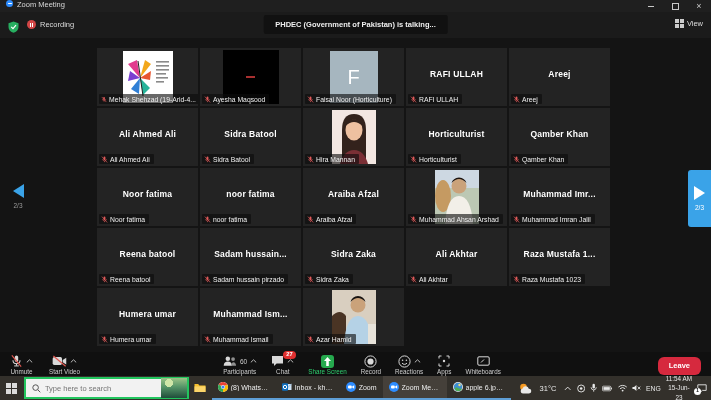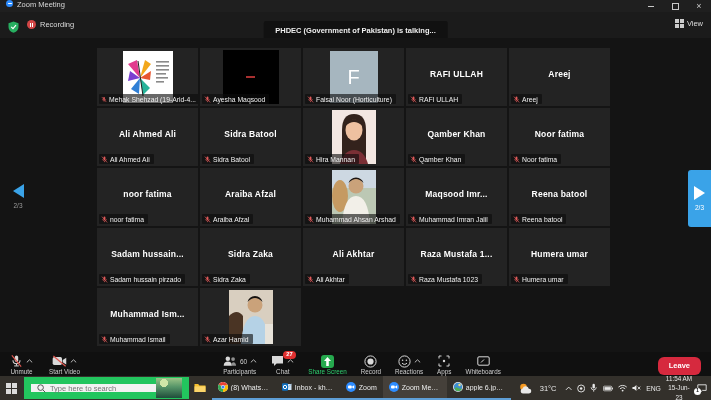--- a/index.html
+++ b/index.html
@@ -16,21 +16,21 @@
   .max-glyph{width:5px;height:5px;border:1px solid #c8c8c8;display:block;}
   .close-glyph{font-size:9px;line-height:1;}
   
   .mheader{position:absolute;top:12px;left:0;right:0;height:26px;background:#1b1b1b;}
   .shield{position:absolute;left:8px;top:7px;}
   .recording{position:absolute;left:27px;top:8px;display:flex;align-items:center;gap:4px;font-size:7.5px;color:#ddd;}
   .rec-icon{width:9px;height:9px;border-radius:50%;background:#d24646;position:relative;}
   .rec-icon::before,.rec-icon::after{content:"";position:absolute;top:2.5px;width:1.4px;height:4px;background:#fff;}
   .rec-icon::before{left:2.8px}.rec-icon::after{left:5px}
   .banner{position:absolute;left:50%;top:3px;transform:translateX(-50%);background:#111;
-    color:#f0f0f0;font-size:7.5px;font-weight:bold;padding:5px 12px;border-radius:2px;white-space:nowrap;margin-top:6px;}
+    color:#f0f0f0;font-size:7.5px;font-weight:bold;padding:5px 12px;border-radius:2px;white-space:nowrap;}
   .view-btn{position:absolute;right:8px;top:7px;display:flex;align-items:center;gap:3px;color:#ddd;font-size:7.5px;}
   
   .gallery{position:absolute;top:38px;left:0;right:0;height:314px;background:#141414;}
   .grid{position:absolute;left:97px;top:10px;width:513px;display:flex;flex-wrap:wrap;gap:2px;}
   .tile{width:101px;height:58px;background:#232323;position:relative;overflow:hidden;}
   .video-slot{position:absolute;inset:0;display:flex;align-items:center;justify-content:center;}
   .video{display:flex;align-items:center;justify-content:center;}
   .blackvid{background:#000;width:56px;height:54px;}
   .vid-red-mark{width:9px;height:2px;background:#a83030;}
   .avatarF{background:#a6b6bf;width:48px;height:52px;}
@@ -58,21 +58,21 @@
   .share-ic{width:13px;height:13px;background:#26a94e;border-radius:3px;display:flex;align-items:center;justify-content:center;}
   .chat-badge{position:absolute;top:-3px;left:12px;background:#e02f2f;color:#fff;font-size:5.8px;
     font-weight:bold;padding:1px 3px;border-radius:6px;line-height:1;}
   .pcount{font-size:6.5px;color:#cfcfcf;}
   .leave-btn{position:absolute;right:10px;top:5px;background:#d6293e;color:#fff;font-size:7.5px;
     font-weight:bold;padding:5px 11px;border-radius:6px;line-height:1;}
   
   .taskbar{position:absolute;top:376px;left:0;right:0;height:24px;background:#33302b;
     display:flex;align-items:stretch;color:#e8e8e8;}
   .start{width:25px;display:flex;align-items:center;justify-content:center;}
-  .searchbox{width:172px;margin:1px 0;background:#f2f2f2;border:7px solid #22c55e;display:flex;align-items:center;box-sizing:border-box;}
+  .searchbox{width:172px;margin:1px 0;background:#f2f2f2;border:2px solid #22c55e;display:flex;align-items:center;box-sizing:border-box;}
   .searchbox svg{margin:0 4px 0 6px;}
   .searchbox input{border:none;background:transparent;font-size:7.5px;color:#333;width:104px;outline:none;font-family:inherit;padding:0;}
   .search-img{margin-left:auto;width:26px;height:20px;background:
     radial-gradient(circle at 30% 25%, #cfe6a8 0 4px, transparent 4px),
     linear-gradient(180deg,#9cc487 0%,#559468 45%,#1f4d3a 100%);}
   .explorer{width:24px;display:flex;align-items:center;justify-content:center;}
   .tasks{display:flex;}
   .task{display:flex;align-items:center;gap:3px;padding:0 6px;max-width:64px;box-sizing:border-box;
     border-bottom:2px solid #5f9fd6;}
   .task.active{background:#45403a;}
@@ -276,20 +276,33 @@
       <svg width="7" height="7" viewBox="0 0 12 12">
               <rect x="4.4" y="1" width="3.2" height="6" rx="1.6" fill="#e05a5a"></rect>
               <path d="M2.8 5.2 a3.2 3.2 0 0 0 6.4 0" fill="none" stroke="#e05a5a" stroke-width="1"></path>
               <line x1="6" y1="8.5" x2="6" y2="10.5" stroke="#e05a5a" stroke-width="1"></line>
               <line x1="1.5" y1="1" x2="10.5" y2="11" stroke="#e05a5a" stroke-width="1.2"></line>
             </svg>
       <span class="pname">Hira Mannan</span>
     </div>
   </div>
 
+  <div class="tile">
+    <div class="video-slot"></div>
+    <div class="center-name">Horticulturist</div>
+    <div class="plabel">
+      <svg width="7" height="7" viewBox="0 0 12 12">
+              <rect x="4.4" y="1" width="3.2" height="6" rx="1.6" fill="#e05a5a"></rect>
+              <path d="M2.8 5.2 a3.2 3.2 0 0 0 6.4 0" fill="none" stroke="#e05a5a" stroke-width="1"></path>
+              <line x1="6" y1="8.5" x2="6" y2="10.5" stroke="#e05a5a" stroke-width="1"></line>
+              <line x1="1.5" y1="1" x2="10.5" y2="11" stroke="#e05a5a" stroke-width="1.2"></line>
+            </svg>
+      <span class="pname">Horticulturist</span>
+    </div>
+  </div>
 
   <div class="tile">
     <div class="video-slot"></div>
     <div class="center-name">Qamber Khan</div>
     <div class="plabel">
       <svg width="7" height="7" viewBox="0 0 12 12">
               <rect x="4.4" y="1" width="3.2" height="6" rx="1.6" fill="#e05a5a"></rect>
               <path d="M2.8 5.2 a3.2 3.2 0 0 0 6.4 0" fill="none" stroke="#e05a5a" stroke-width="1"></path>
               <line x1="6" y1="8.5" x2="6" y2="10.5" stroke="#e05a5a" stroke-width="1"></line>
               <line x1="1.5" y1="1" x2="10.5" y2="11" stroke="#e05a5a" stroke-width="1.2"></line>
@@ -361,21 +374,21 @@
               <path d="M2.8 5.2 a3.2 3.2 0 0 0 6.4 0" fill="none" stroke="#e05a5a" stroke-width="1"></path>
               <line x1="6" y1="8.5" x2="6" y2="10.5" stroke="#e05a5a" stroke-width="1"></line>
               <line x1="1.5" y1="1" x2="10.5" y2="11" stroke="#e05a5a" stroke-width="1.2"></line>
             </svg>
       <span class="pname">Muhammad Ahsan Arshad</span>
     </div>
   </div>
 
   <div class="tile">
     <div class="video-slot"></div>
-    <div class="center-name">Maqsood Imr...</div>
+    <div class="center-name">Muhammad Imr...</div>
     <div class="plabel">
       <svg width="7" height="7" viewBox="0 0 12 12">
               <rect x="4.4" y="1" width="3.2" height="6" rx="1.6" fill="#e05a5a"></rect>
               <path d="M2.8 5.2 a3.2 3.2 0 0 0 6.4 0" fill="none" stroke="#e05a5a" stroke-width="1"></path>
               <line x1="6" y1="8.5" x2="6" y2="10.5" stroke="#e05a5a" stroke-width="1"></line>
               <line x1="1.5" y1="1" x2="10.5" y2="11" stroke="#e05a5a" stroke-width="1.2"></line>
             </svg>
       <span class="pname">Muhammad Imran Jalil</span>
     </div>
   </div>

